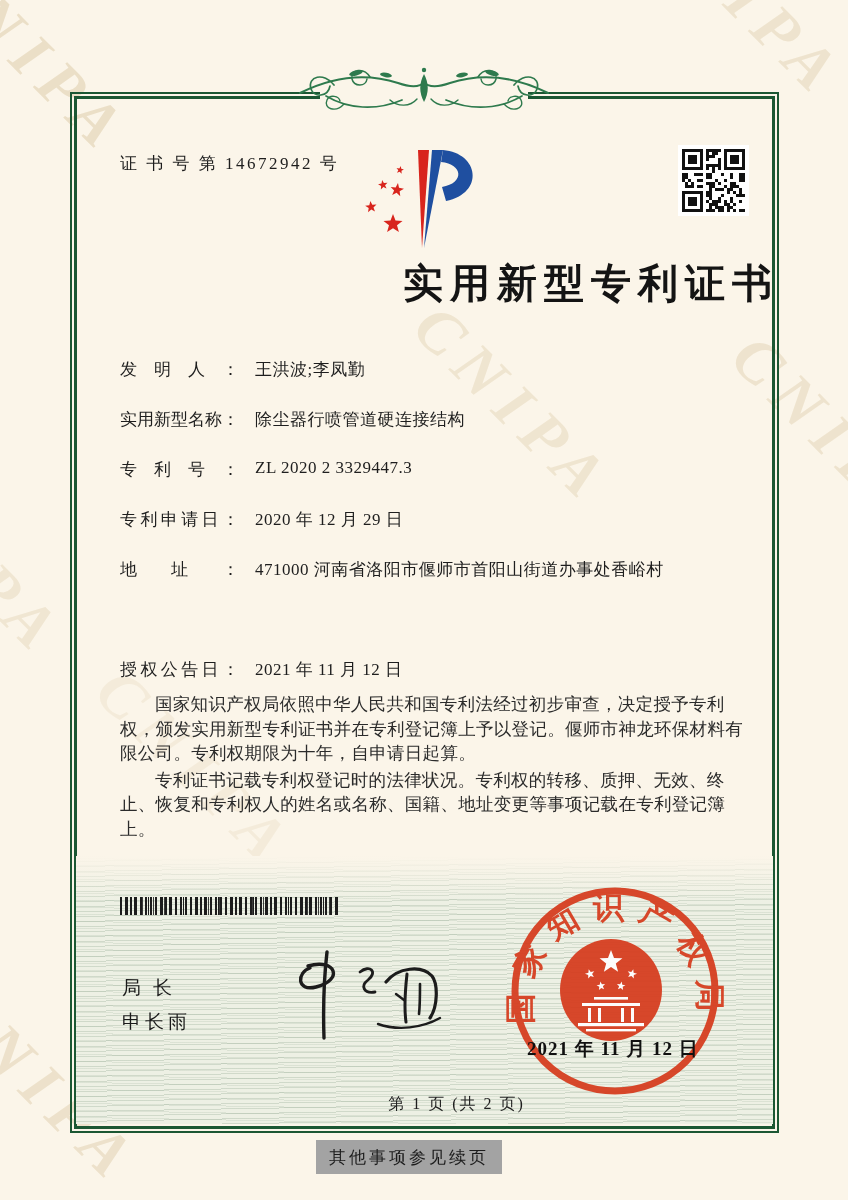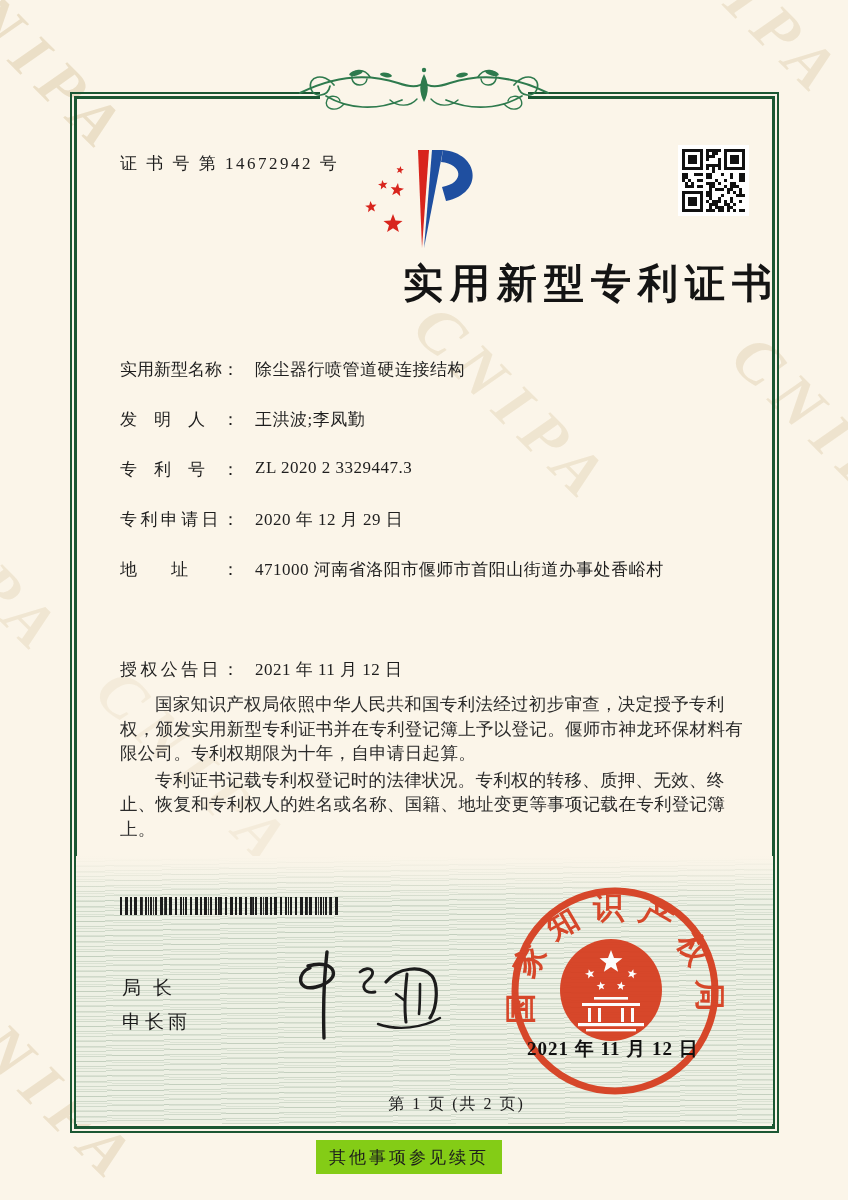--- a/index.html
+++ b/index.html
@@ -102,21 +102,21 @@
     position:absolute; left:527px; top:1036px; z-index:3;
     font-size:19px; font-weight:bold; color:#101010; letter-spacing:1px;
   }
   
   .page-info{
     position:absolute; left:70px; top:1094px; width:709px; z-index:2;
     text-align:center; font-size:16px; letter-spacing:2px; color:#1e1e1e;margin-left:32px;
   }
   .continuation{
     position:absolute; left:316px; top:1140px; width:186px; height:34px; z-index:3;
-    background:#84cc16; display:flex; align-items:center; justify-content:center;
+    background:#a3a3a3; display:flex; align-items:center; justify-content:center;
     font-size:17px; letter-spacing:3px; color:#1c1c1c;
   }
   .flourish{position:absolute; left:294px; top:62px; z-index:2;}
 </style>
 </head>
 <body>
 
 <div class="page">
 
   <div class="wm wm1">CNIPA</div>
@@ -603,26 +603,26 @@
       <div class="on"></div>
       <div></div>
       <div class="on"></div>
       <div class="on"></div>
     </div>
 
   <div class="title">实用新型专利证书</div>
 
   <div class="fields">
     <div class="frow">
+      <span class="flabel">发明人：</span>
+      <span class="fvalue">王洪波;李凤勤</span>
+    </div>
+    <div class="frow">
       <span class="flabel">实用新型名称：</span>
       <span class="fvalue">除尘器行喷管道硬连接结构</span>
-    </div>
-    <div class="frow">
-      <span class="flabel">发明人：</span>
-      <span class="fvalue">王洪波;李凤勤</span>
     </div>
     <div class="frow">
       <span class="flabel">专利号：</span>
       <span class="fvalue">ZL 2020 2 3329447.3</span>
     </div>
     <div class="frow">
       <span class="flabel">专利申请日：</span>
       <span class="fvalue">2020 年 12 月 29 日</span>
     </div>
     <div class="frow">

